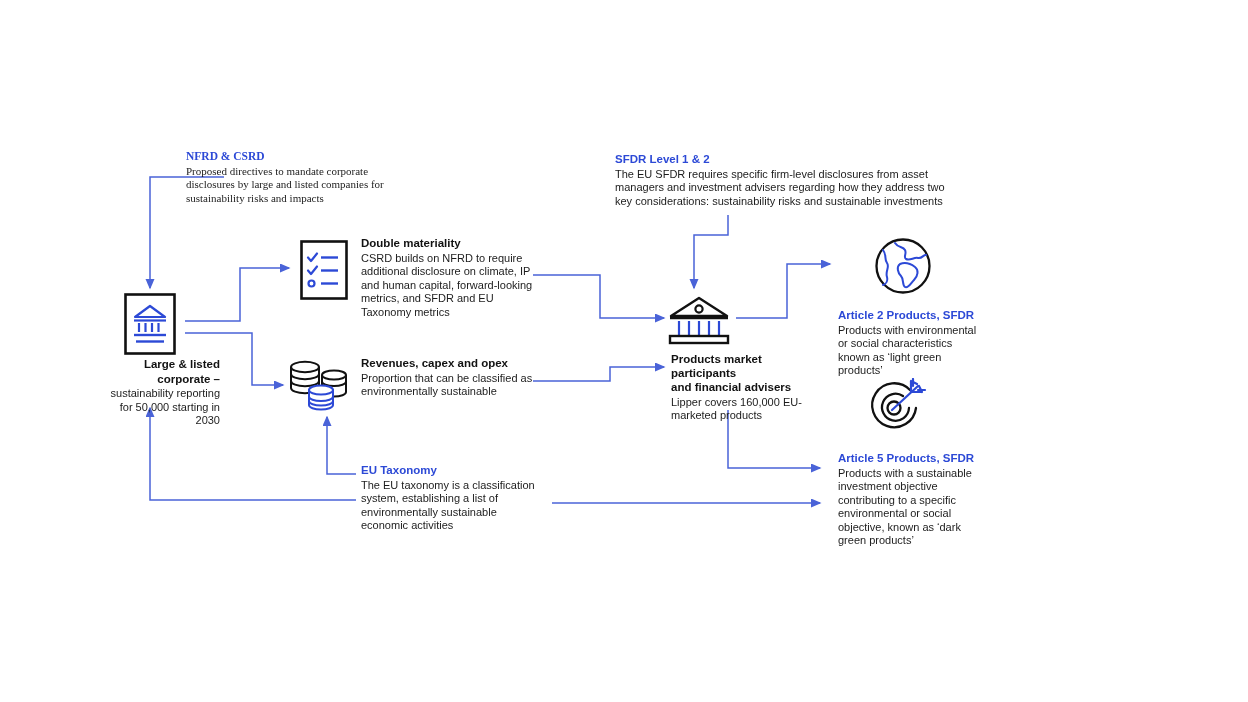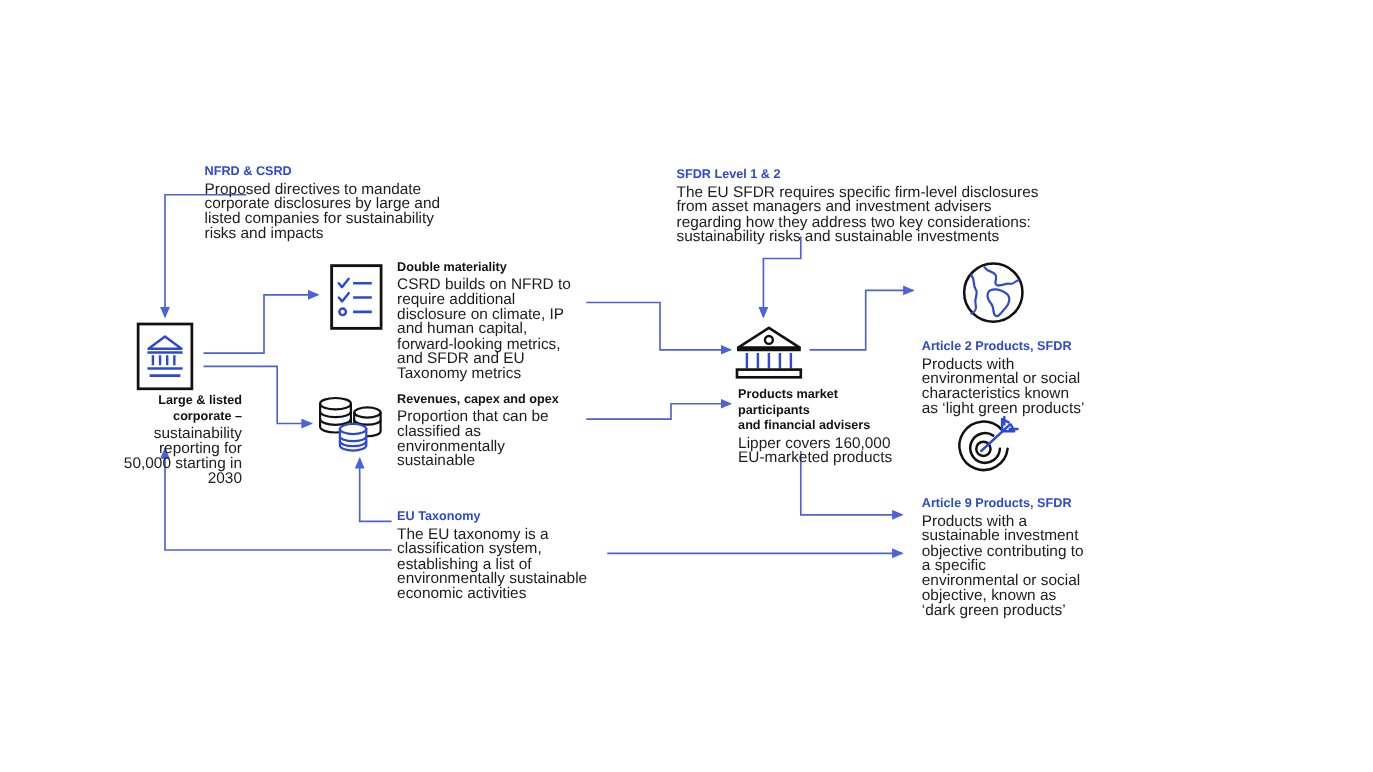--- a/index.html
+++ b/index.html
@@ -33,21 +33,21 @@
   }
   .ttl {
     font-size: 11.5px;
     font-weight: bold;
     line-height: 13.5px;
     margin: 0 0 1px 0;
   }
   .ttl.blue { color: #2c49d6; }
   .ttl.black { color: #121212; }
   .bdy {
-    font-size: 14px;
+    font-size: 11px;
     line-height: 13.6px;
     color: #1c1c1c;
     margin: 0;
   }
   .icon {
     position: absolute;
   }
 </style>
 </head>
 <body>
@@ -164,21 +164,21 @@
       <path d="M44,12 A22,22 0 1 0 50,30" fill="none" stroke="#111111" stroke-width="2.3" stroke-linecap="round"></path>
       <path d="M37,18 A13.5,13.5 0 1 0 43,30" fill="none" stroke="#111111" stroke-width="2.3" stroke-linecap="round"></path>
       <circle cx="28" cy="30" r="6.5" fill="none" stroke="#111111" stroke-width="2.3"></circle>
       <line x1="26" y1="32" x2="52" y2="8" stroke="#2c49d6" stroke-width="2.2" stroke-linecap="round"></line>
       <path d="M45,3 L45,14 L56,14" fill="none" stroke="#2c49d6" stroke-width="2.2" stroke-linejoin="round"></path>
       <path d="M47,1 L47,8 M52,12 L59,12" fill="none" stroke="#2c49d6" stroke-width="2.2" stroke-linecap="round"></path>
       <path d="M45,3 L51,6 M53,8 L56,14" fill="none" stroke="#2c49d6" stroke-width="2.2" stroke-linecap="round"></path>
     </svg>
   </div>
 
-  <div class="blk" style="left:186px; top:150px; width:215px;">
+  <div class="blk" style="left:186px; top:150px; width:215px;font-family:Liberation Serif, serif;">
     <div class="ttl blue">NFRD &amp; CSRD</div>
     <div class="bdy">Proposed directives to mandate corporate disclosures by large and listed companies for sustainability risks and impacts</div>
   </div>
 
   <div class="blk" style="left:615px; top:153px; width:330px;">
     <div class="ttl blue">SFDR Level 1 &amp; 2</div>
     <div class="bdy">The EU SFDR requires specific firm-level disclosures from asset managers and investment advisers regarding how they address two key considerations: sustainability risks and sustainable investments</div>
   </div>
 
   <div class="blk" style="left:361px; top:357px; width:172px;">
@@ -207,17 +207,17 @@
     <div class="ttl black">and financial advisers</div>
     <div class="bdy">Lipper covers 160,000 EU-marketed products</div>
   </div>
 
   <div class="blk" style="left:838px; top:309px; width:148px;">
     <div class="ttl blue">Article 2 Products, SFDR</div>
     <div class="bdy">Products with environmental or social characteristics known as ‘light green products’</div>
   </div>
 
   <div class="blk" style="left:838px; top:452px; width:150px;">
-    <div class="ttl blue">Article 9 Products, SFDR</div>
+    <div class="ttl blue">Article 5 Products, SFDR</div>
     <div class="bdy">Products with a sustainable investment objective contributing to a specific environmental or social objective, known as ‘dark green products’</div>
   </div>
 
 </div>
 
 </body></html>

